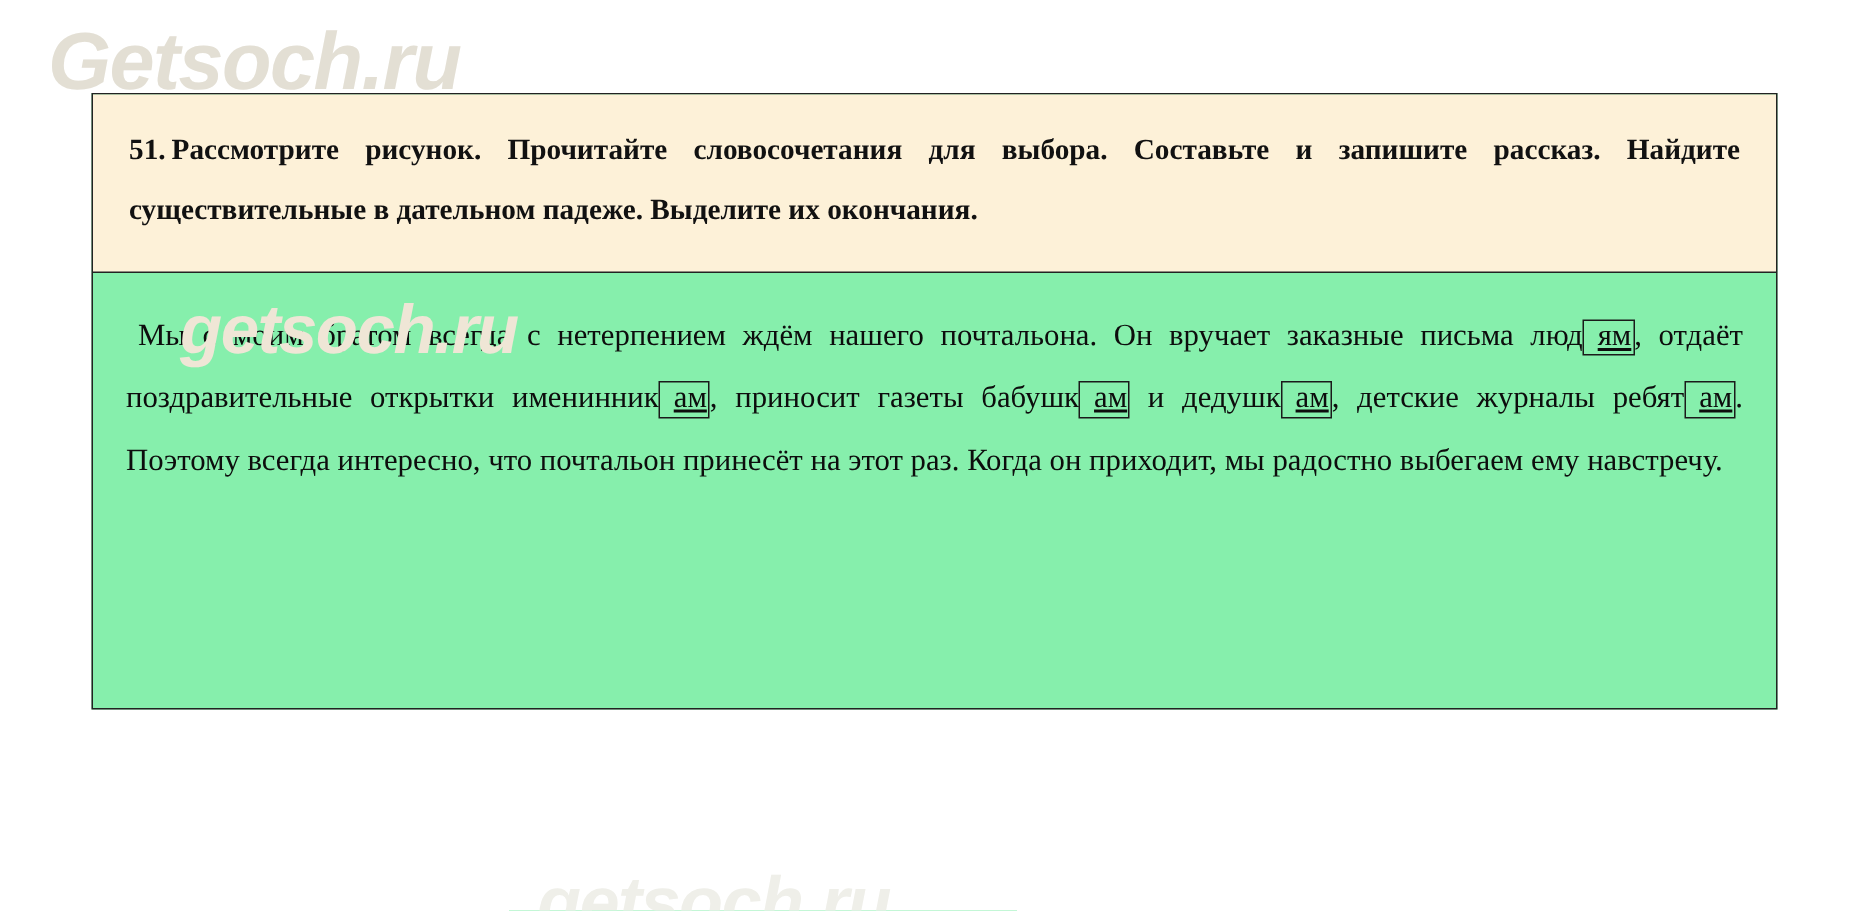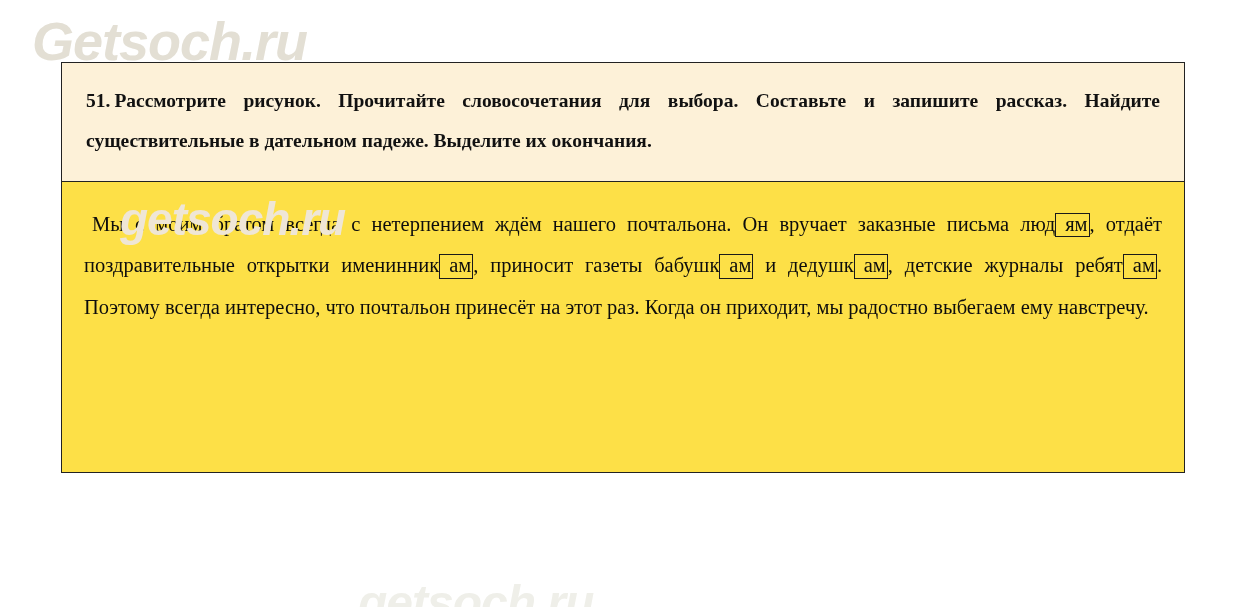--- a/index.html
+++ b/index.html
@@ -50,21 +50,21 @@
   }
 
   
   .card {
     position: absolute;
     left: 61px;
     top: 62px;
     width: 1124px;
     border: 1px solid #222222;
     box-sizing: border-box;
-    background: #fde047;
+    background: #86efac;
     z-index: 2;
   }
   .task-header {
     background: #fdf1d8;
     border-bottom: 1px solid #222222;
     padding: 18px 24px 20px 24px;
   }
   .task-text {
     font-family: "Liberation Serif", serif;
     font-weight: bold;
@@ -94,20 +94,21 @@
     margin: 0;
     text-indent: 8px;
   }
   
   .ending-box {
     border: 1px solid #1a1a1a;
     padding: 0 1px 1px 1px;
     margin: 0 0px;
     display: inline-block;
     line-height: 1.05;
+    text-decoration: underline;
   }
 </style>
 </head>
 <body>
 
 <div class="watermark wm-bottom">getsoch.ru</div>
 
 <div class="card">
   <div class="task-header">
     <p class="task-text"><span class="num">51.</span><span>Рассмотрите рисунок. Прочитайте словосочетания для выбора. Составьте и запишите рассказ. Найдите существительные в дательном падеже. Выделите их окончания.</span></p>

